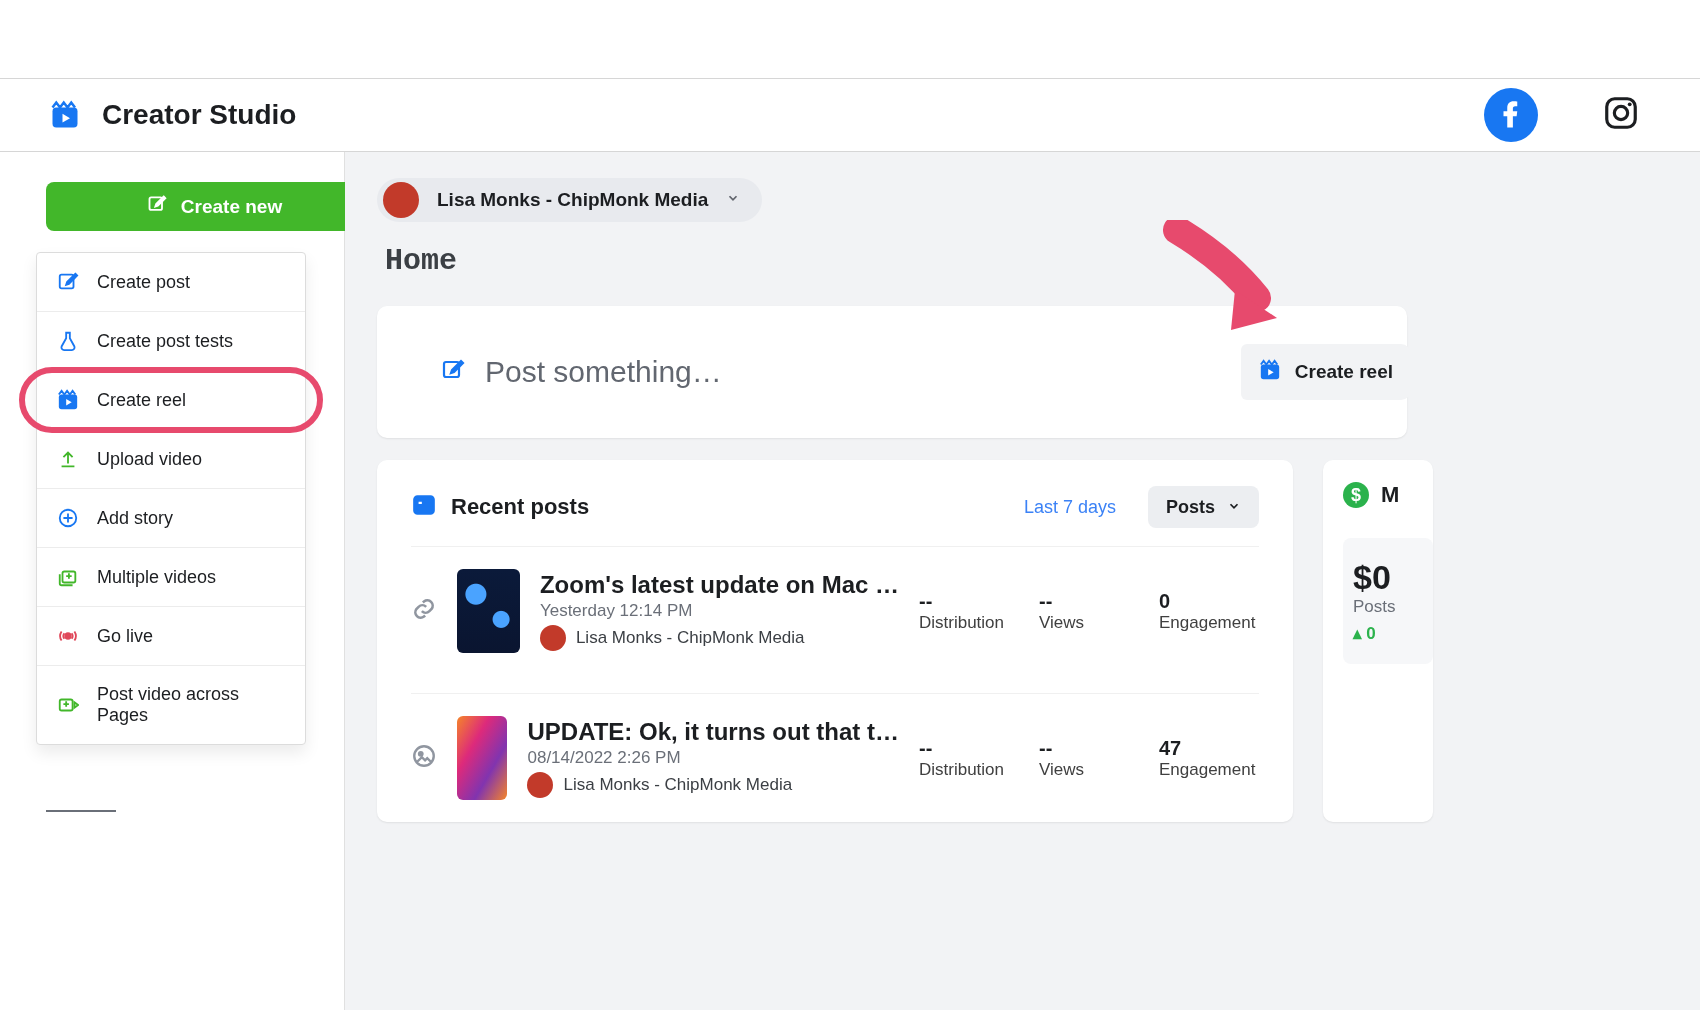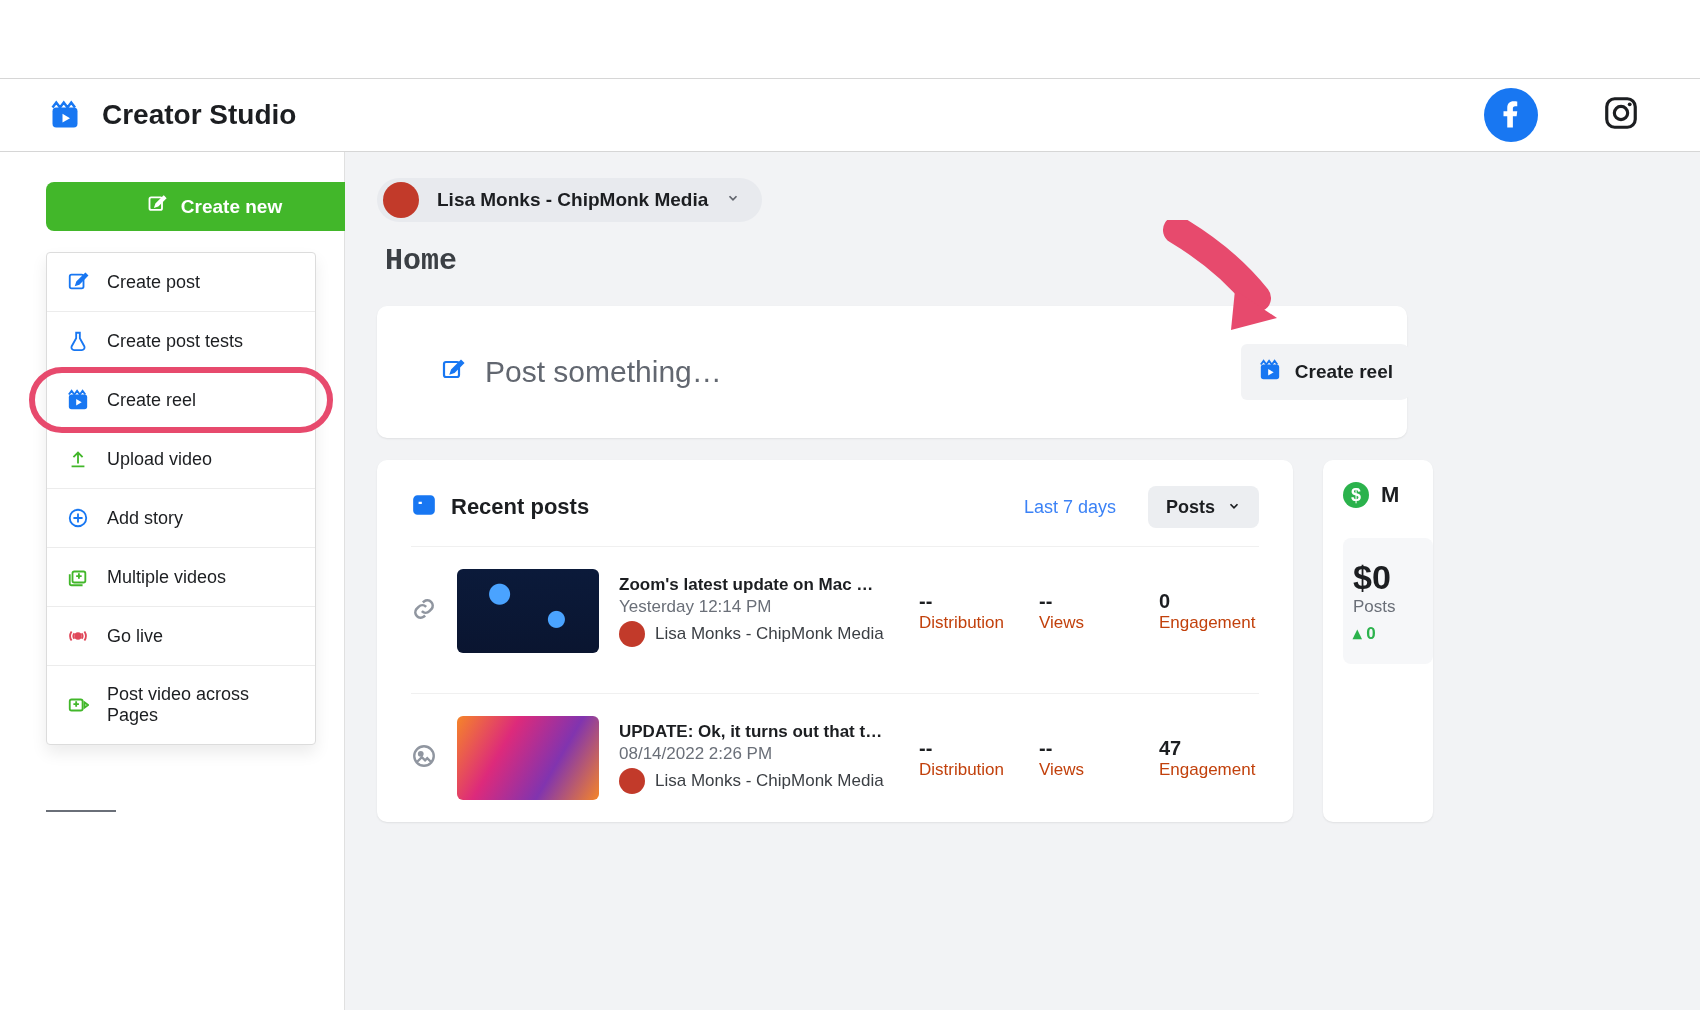--- a/index.html
+++ b/index.html
@@ -76,21 +76,21 @@
     font-weight: 700;
     font-size: 19px;
     cursor: pointer;
   }
   .create-btn svg { width:20px; height:20px; }
 
   
   .dropdown {
     position: absolute;
     top: 100px;
-    left: 46px;
+    left: 36px;
     width: 270px;
     background: #fff;
     border: 1px solid #dcdcdc;
     border-radius: 4px;
     box-shadow: 0 8px 16px rgba(0,0,0,0.08);
   }
   .dd-item {
     display: flex;
     align-items: center;
     gap: 18px;
@@ -212,28 +212,28 @@
     padding: 22px 0;
     border-top: 1px solid #f0f0f0;
     margin-top: 18px;
   }
   .post-row:first-of-type { border-top:none; margin-top: 26px; }
   .type-icon { width:26px; color:#9096a0; }
   .thumb { width:150px; height:84px; border-radius:6px; }
   .thumb.zoom { background: radial-gradient(circle at 30% 30%, #4aa3ff 0 10px, transparent 11px), radial-gradient(circle at 70% 60%, #4aa3ff 0 8px, transparent 9px), linear-gradient(#0b1a3a,#0a1530); }
   .thumb.ig { background: linear-gradient(120deg,#f58529,#dd2a7b,#8134af,#f58529); }
   .post-info { flex:0 0 280px; }
-  .post-info .title { font-weight:800; font-size:17px; white-space:nowrap; overflow:hidden; text-overflow:ellipsis; }
+  .post-info .title { font-weight:800; font-size:24px; white-space:nowrap; overflow:hidden; text-overflow:ellipsis; }
   .post-info .date { color:#6a6f78; font-size:17px; margin-top:2px; }
   .post-info .by { display:flex; align-items:center; gap:10px; font-size:17px; color:#3b3f44; margin-top:4px; }
   .by .avatar-sm { width:26px; height:26px; border-radius:50%; background:#c23a2a; }
 
   .metric { text-align:left; min-width:100px; }
   .metric .val { font-weight:800; font-size:20px; }
-  .metric .lab { color:#c2410c; font-size:17px; }
+  .metric .lab { color:#404040; font-size:17px; }
 
   .money-card {
     width: 110px; 
     padding: 22px 0 0 20px;
     overflow:hidden;
   }
   .money-top { display:flex; align-items:center; gap:12px; font-weight:800; font-size:22px; }
   .money-dollar { width:26px; height:26px; border-radius:50%; background:#2bb24c; color:#fff; display:flex; align-items:center; justify-content:center; font-weight:800; font-size:18px; }
   .money-body { background:#f6f7f9; margin-top:30px; border-radius:8px; padding:20px 10px; }
   .money-body .big { font-weight:800; font-size:34px; }

